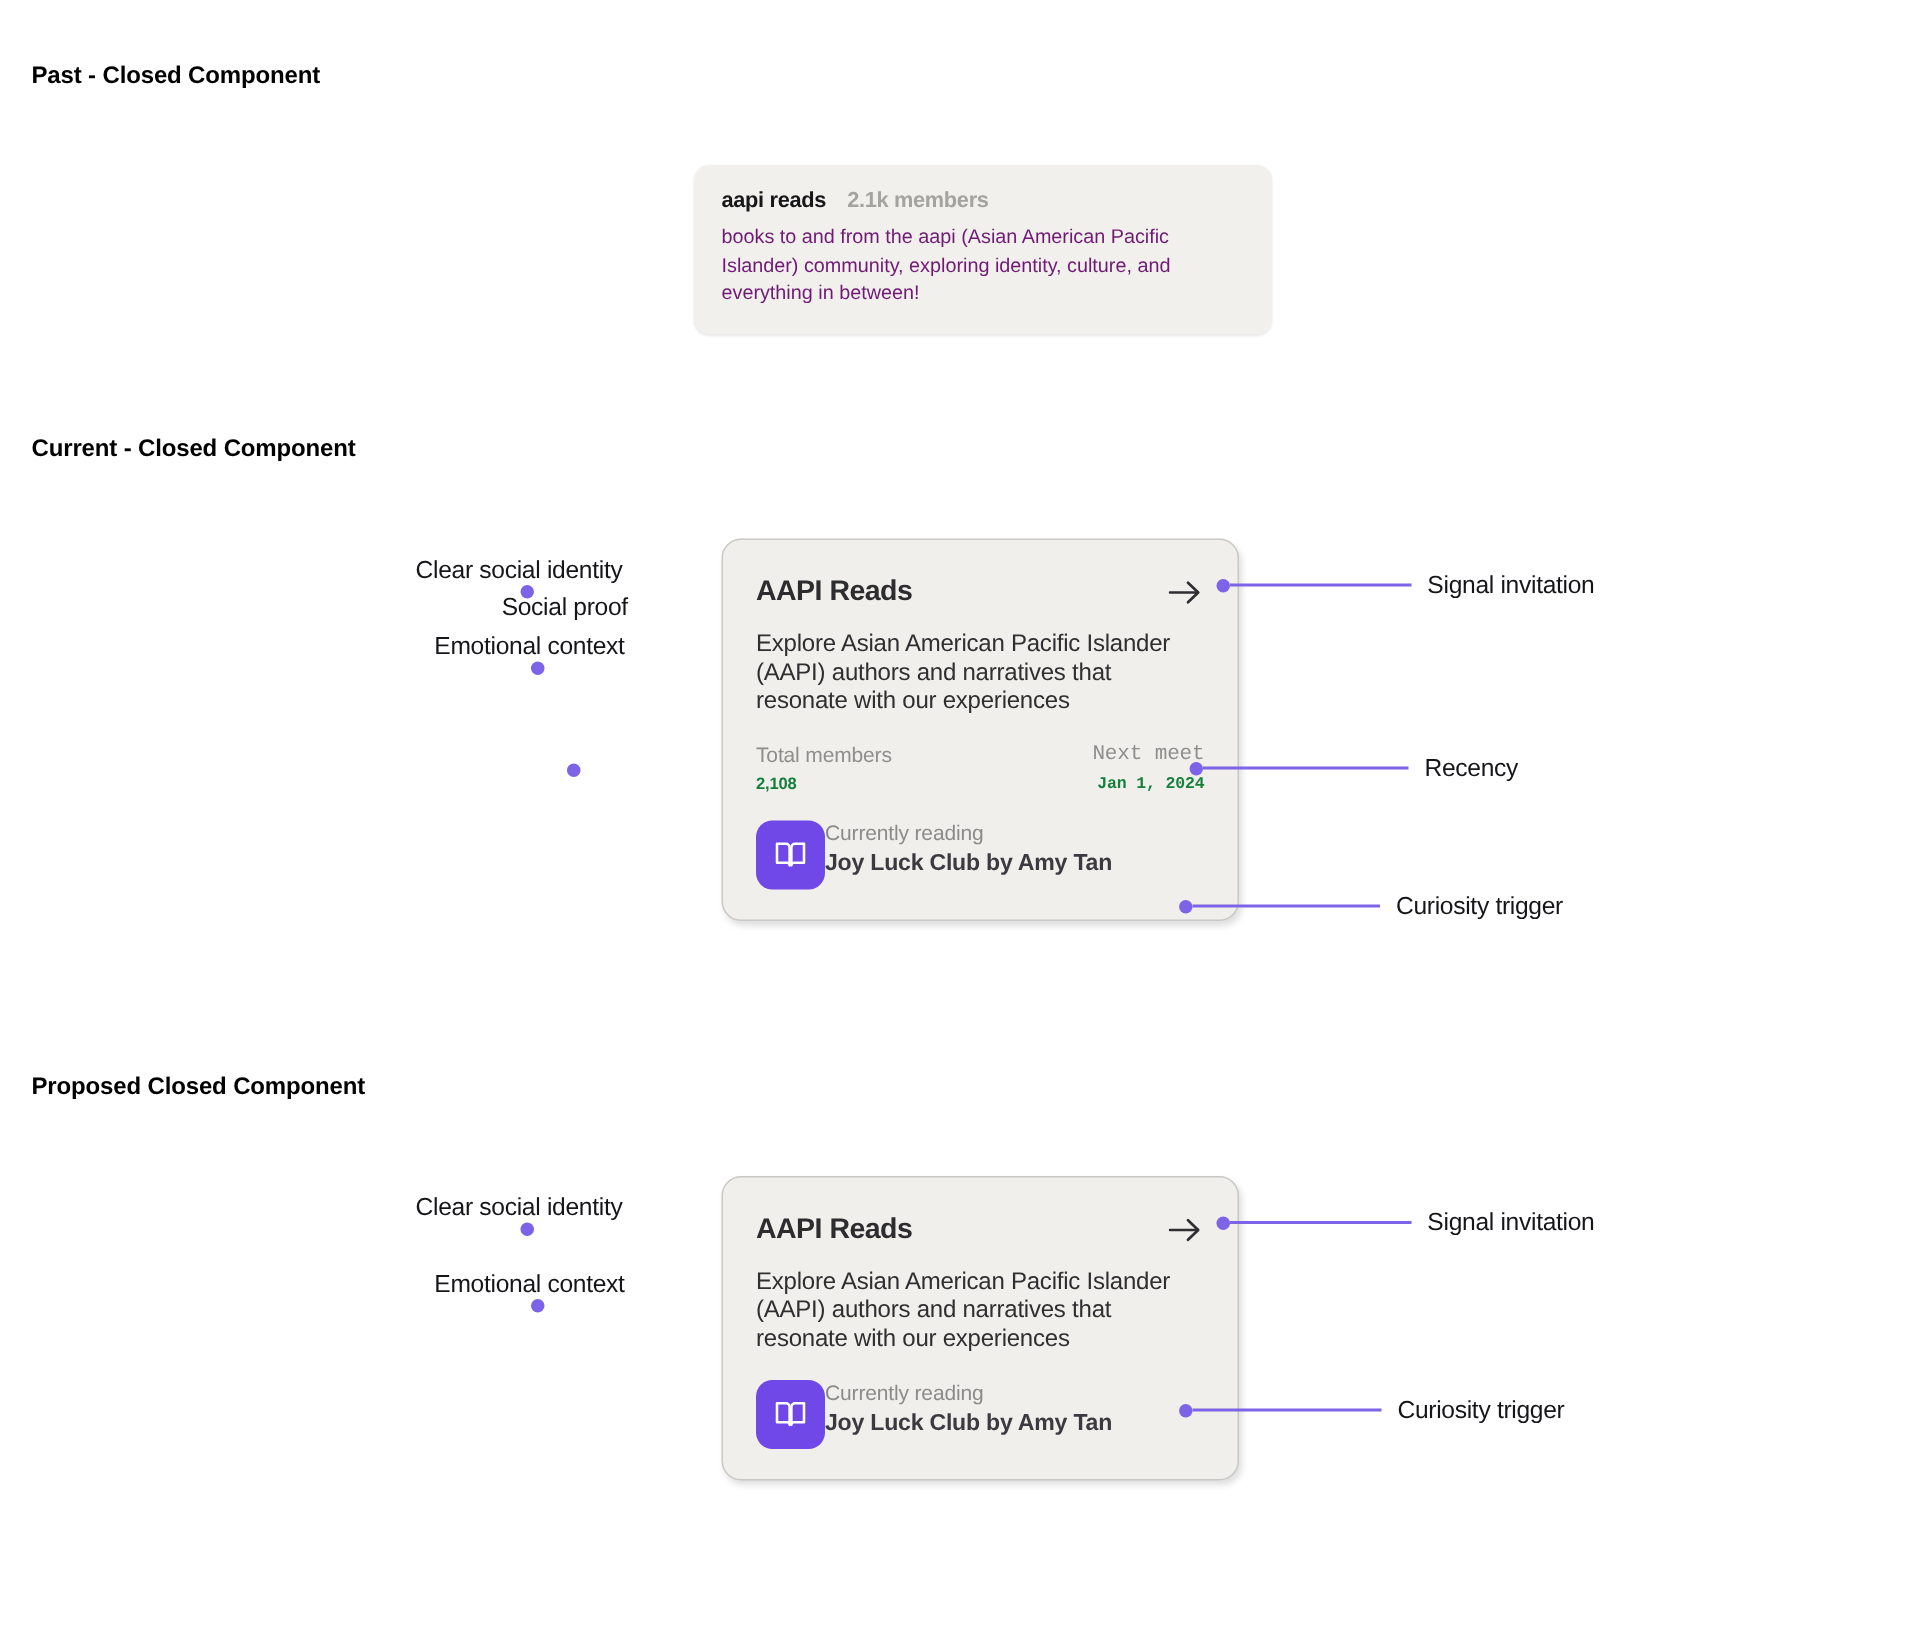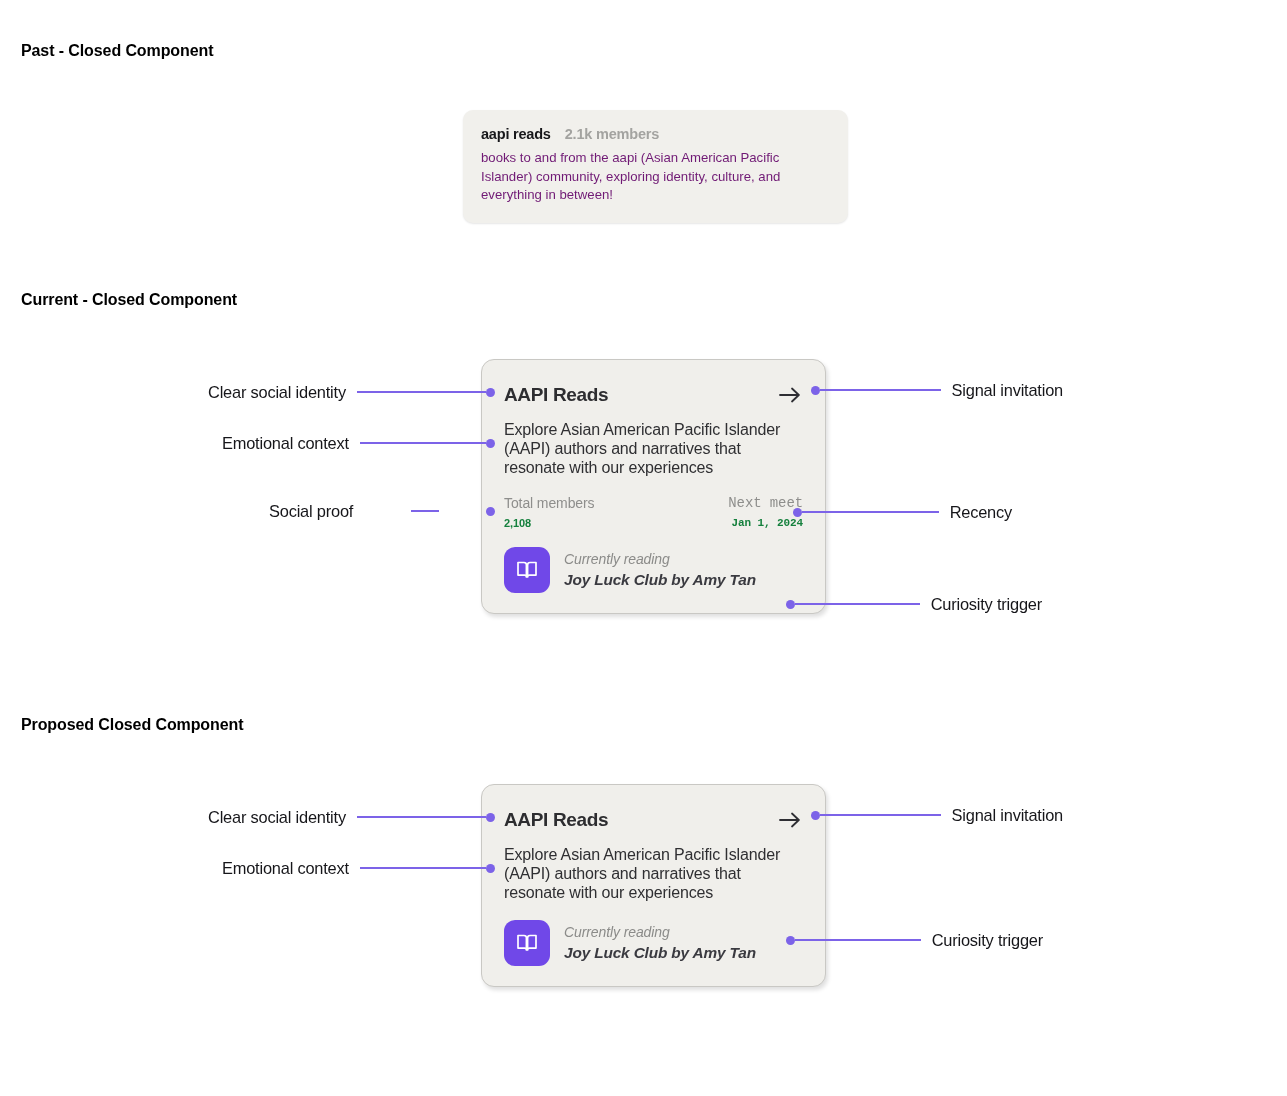--- a/index.html
+++ b/index.html
@@ -133,23 +133,21 @@
   }
   .stat-value {
     font-size: 11px;
     font-weight: bold;
     color: #15803d;
     letter-spacing: -0.1px;
   }
 
   .reading-row {
     display: flex;
-    align-items: center;
-    gap: 14px;
-    font-style: italic;
+    align-items: flex-start;
   }
   .book-tile {
     width: 46px;
     height: 46px;
     flex: 0 0 46px;
     border-radius: 11px;
     background: #7048E8;
     display: flex;
     align-items: center;
     justify-content: center;
@@ -168,21 +166,21 @@
     letter-spacing: -0.15px;
   }
 
   
   .annotation {
     position: absolute;
     display: flex;
     align-items: center;
     height: 14px;
   }
-  .annotation.left  { justify-content: flex-end; }
+  .annotation.left  { flex-direction: column; justify-content: flex-end; }
   .annotation.right { flex-direction: row; justify-content: flex-start; }
 
   .anno-text {
     font-size: 16.4px;
     color: #16161a;
     letter-spacing: -0.2px;
     white-space: nowrap;
   }
   .anno-line {
     height: 2px;

